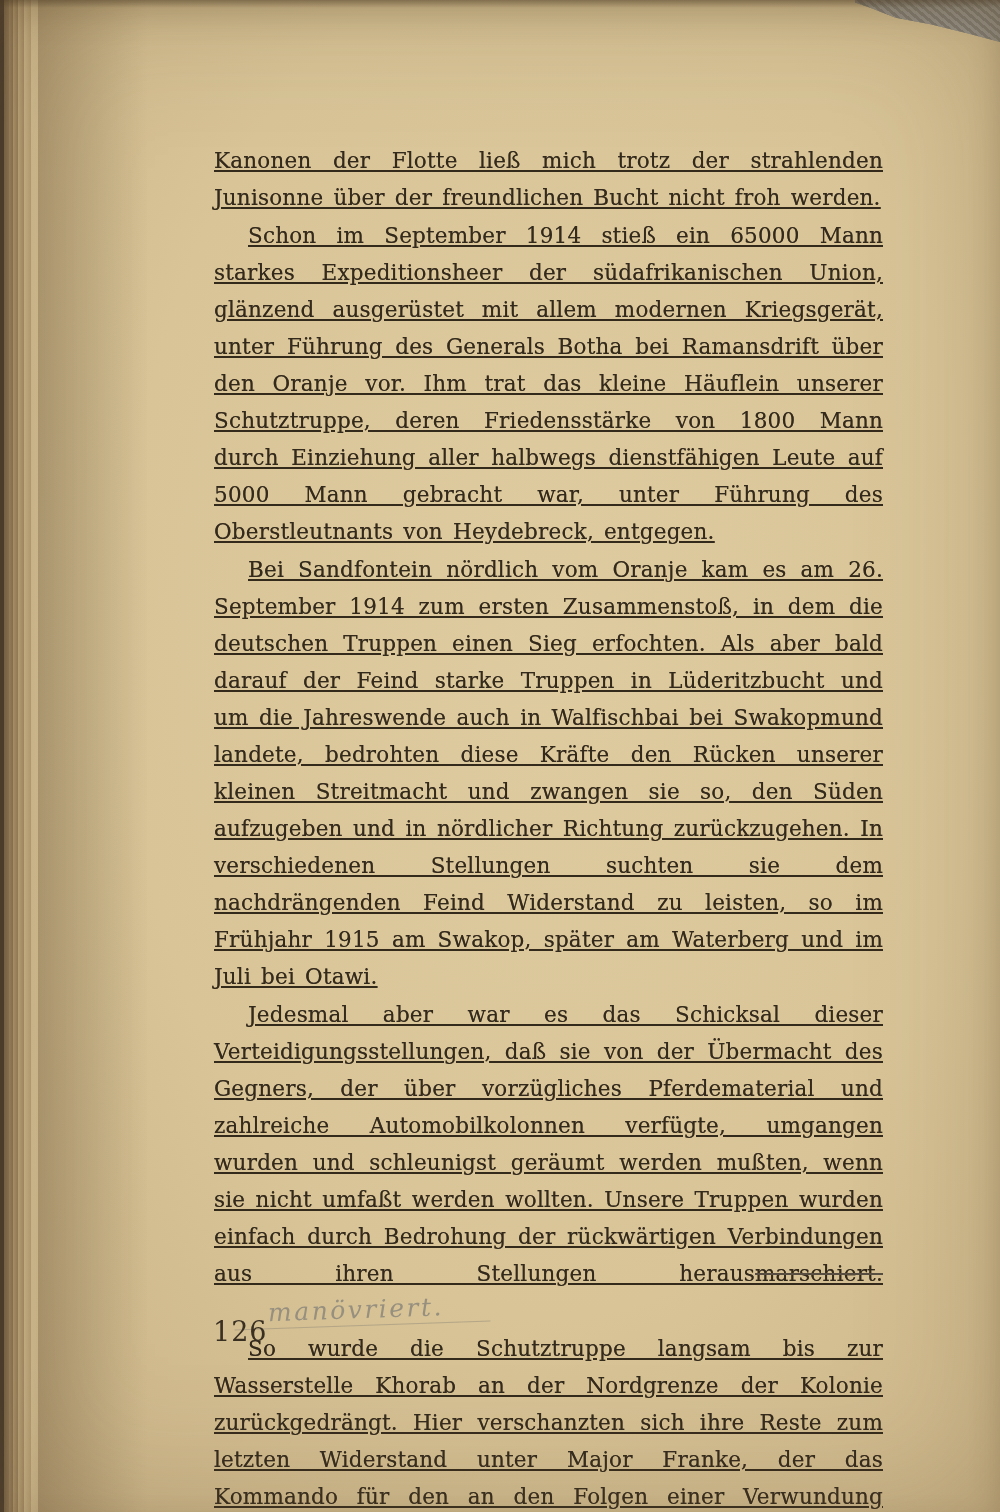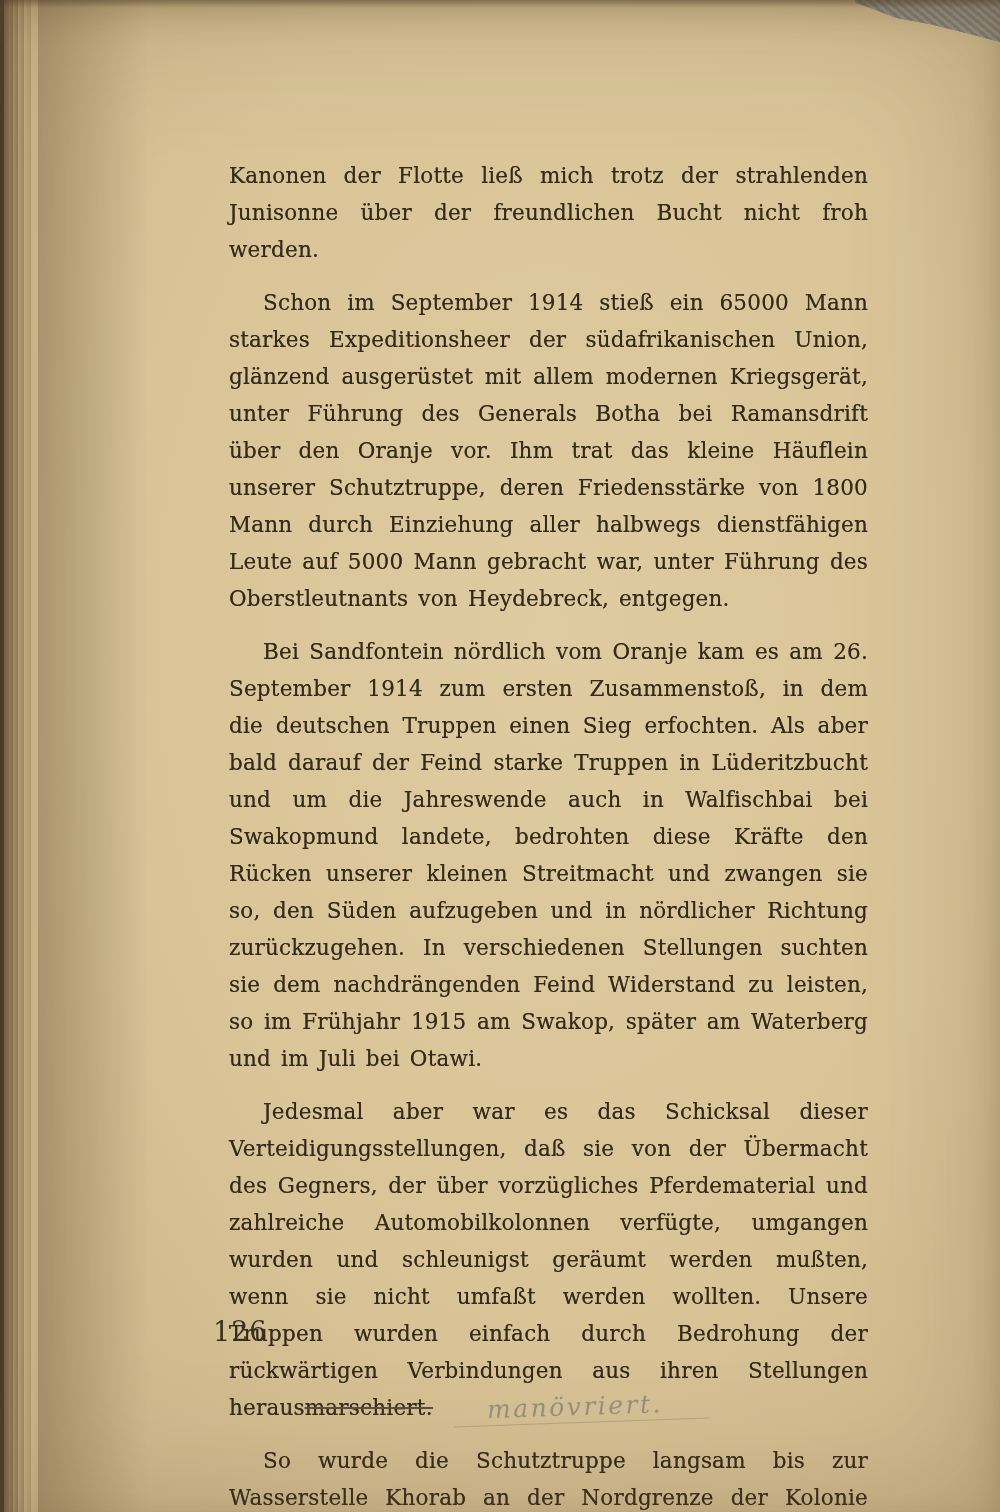--- a/index.html
+++ b/index.html
@@ -55,21 +55,21 @@
     position: absolute;
     left: 213px; right: 116px; top: 141px;
     color: #342a1c;
     font-size: 21.5px;
     line-height: 37px;
     text-align: justify;
     letter-spacing: 0.2px;
     word-spacing: 3px;
     text-shadow: 0 0 0.5px rgba(52,42,28,.65);
   }
-  .para { margin: 16px; text-indent: 34px; }
+  .para { margin: 1px; text-indent: 34px; text-decoration: underline; }
   .para.no-indent { text-indent: 0; }
   .struck {
     text-decoration: line-through;
     text-decoration-color: #574e41;
     text-decoration-thickness: 2px;
   }
   .handwritten {
     display: inline-block;
     font-style: italic;
     color: #97907f;

